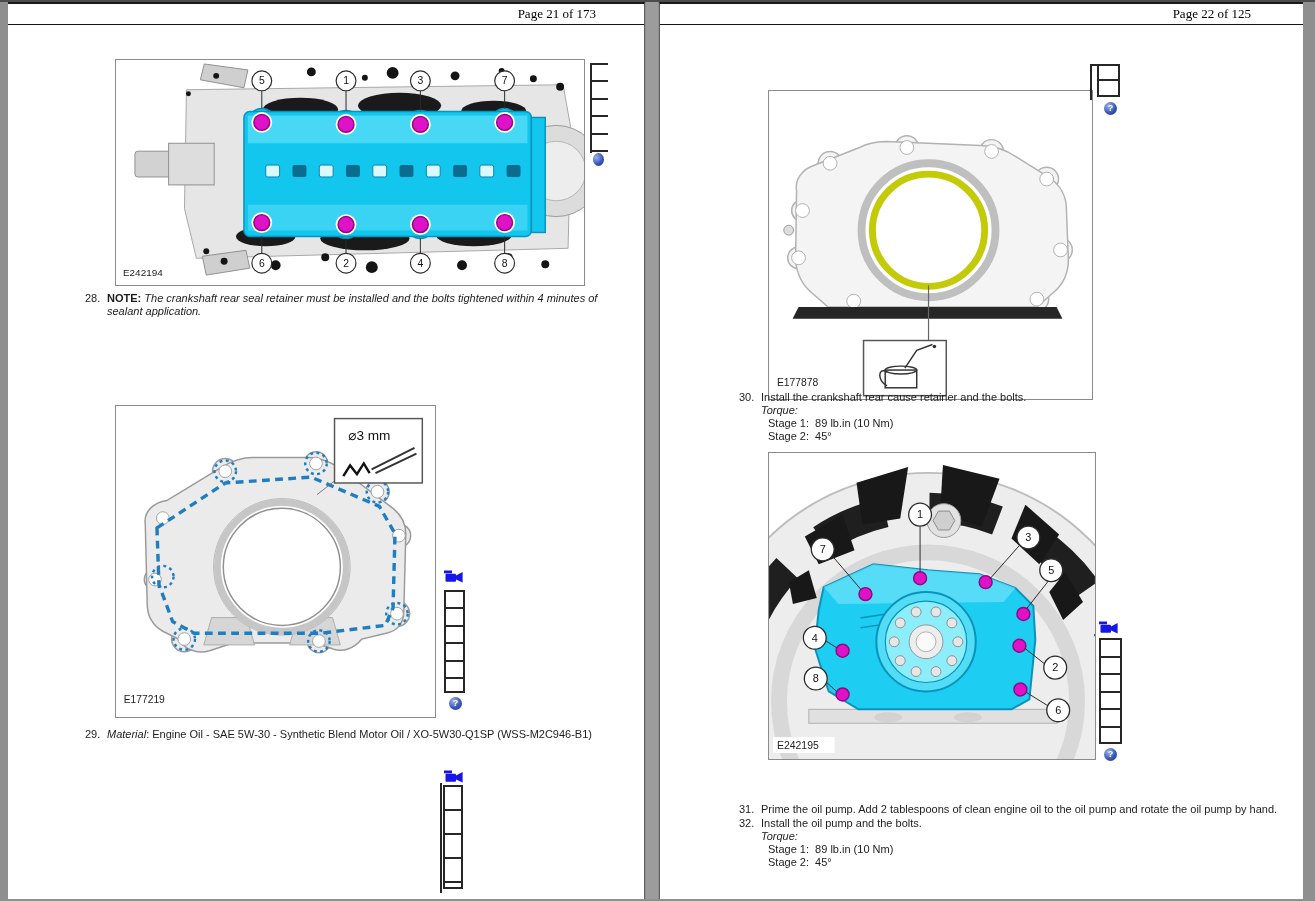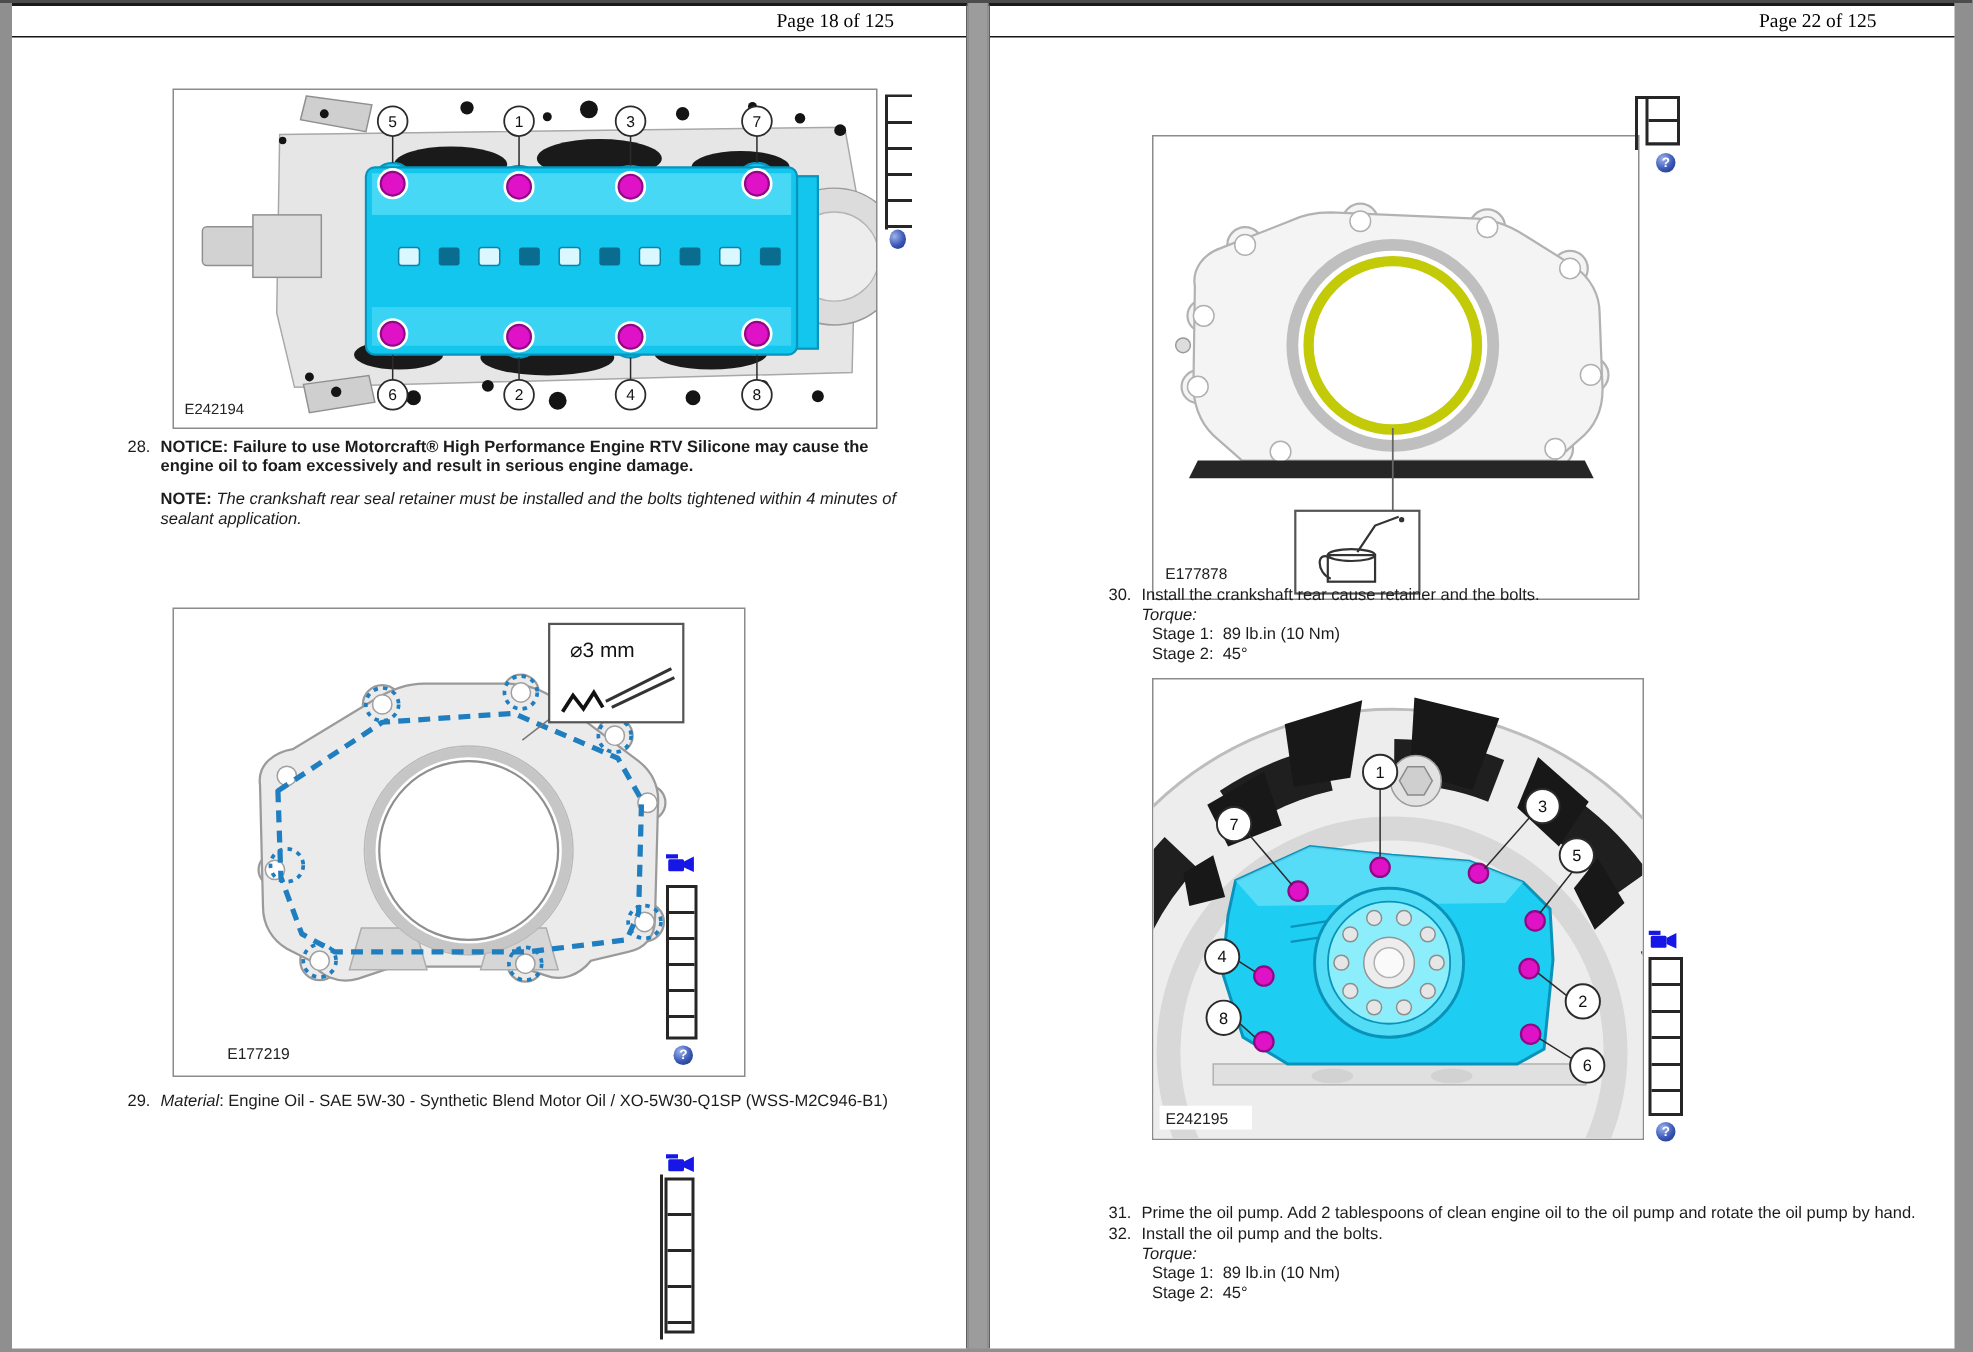--- a/index.html
+++ b/index.html
@@ -43,21 +43,21 @@
     background:radial-gradient(circle at 30% 35%,#9db2ea,#3a57b8 55%,#1b2f73);}
   text{font-family:"Liberation Sans",sans-serif;}
 </style>
 </head>
 <body>
 
 <div id="screen">
   <div class="topstrip"></div>
 
   <div class="page" id="left-page">
-    <div class="page-header" style="right:48px;">Page 18 of 125</div>
+    <div class="page-header" style="right:48px;">Page 21 of 173</div>
     <div class="header-rule"></div>
 
     <div class="fig" style="left:107px;top:55px;width:470px;height:227px;">
       <svg viewBox="0 0 470 227">
         <g>
           <path d="M70,30 L450,25 L458,70 L455,190 L80,200 L68,150 Z" fill="#e6e6e6" stroke="#a8a8a8"></path>
           <rect x="18" y="92" width="62" height="26" rx="3" fill="#d2d2d2" stroke="#909090"></rect>
           <rect x="52" y="84" width="46" height="42" fill="#dddddd" stroke="#909090"></rect>
           <polygon points="88,4 132,10 128,28 84,20" fill="#cfcfcf" stroke="#909090"></polygon>
           <polygon points="86,198 130,192 134,210 90,217" fill="#cfcfcf" stroke="#909090"></polygon>
@@ -178,26 +178,25 @@
         <text x="6" y="218" font-size="10" fill="#222">E242194</text>
       </svg>
     </div>
 
     <div class="ladder-open" style="left:582px;top:59px;height:90px;"></div>
     <div class="hsphere" style="left:585px;top:149px;"></div>
 
     <div class="item" style="left:77px;top:288px;width:519px;justify-content:center;">
       <div class="num">28.</div>
       <div class="body" style="width:497px;">
-        <p class="b">NOTICE: Failure to use Motorcraft® High Performance Engine RTV Silicone may cause the engine oil to foam excessively and result in serious engine damage.</p>
         <p><span class="b">NOTE:</span><span class="i"> The crankshaft rear seal retainer must be installed and the bolts tightened within 4 minutes of sealant application.</span></p>
       </div>
     </div>
 
-    <div class="fig" style="left:107px;top:401px;width:382px;height:313px;">
+    <div class="fig" style="left:107px;top:401px;width:321px;height:313px;">
       <svg viewBox="0 0 327 313">
         <g>
           <g fill="#ebebeb" stroke="#9a9a9a" stroke-width="1.5">
             <circle cx="48" cy="112" r="13"></circle>
               <circle cx="112" cy="64" r="13"></circle>
               <circle cx="205" cy="56" r="12"></circle>
             <circle cx="268" cy="85" r="12"></circle>
               <circle cx="290" cy="130" r="12"></circle>
               <circle cx="288" cy="210" r="13"></circle>
             <circle cx="208" cy="238" r="12"></circle>

